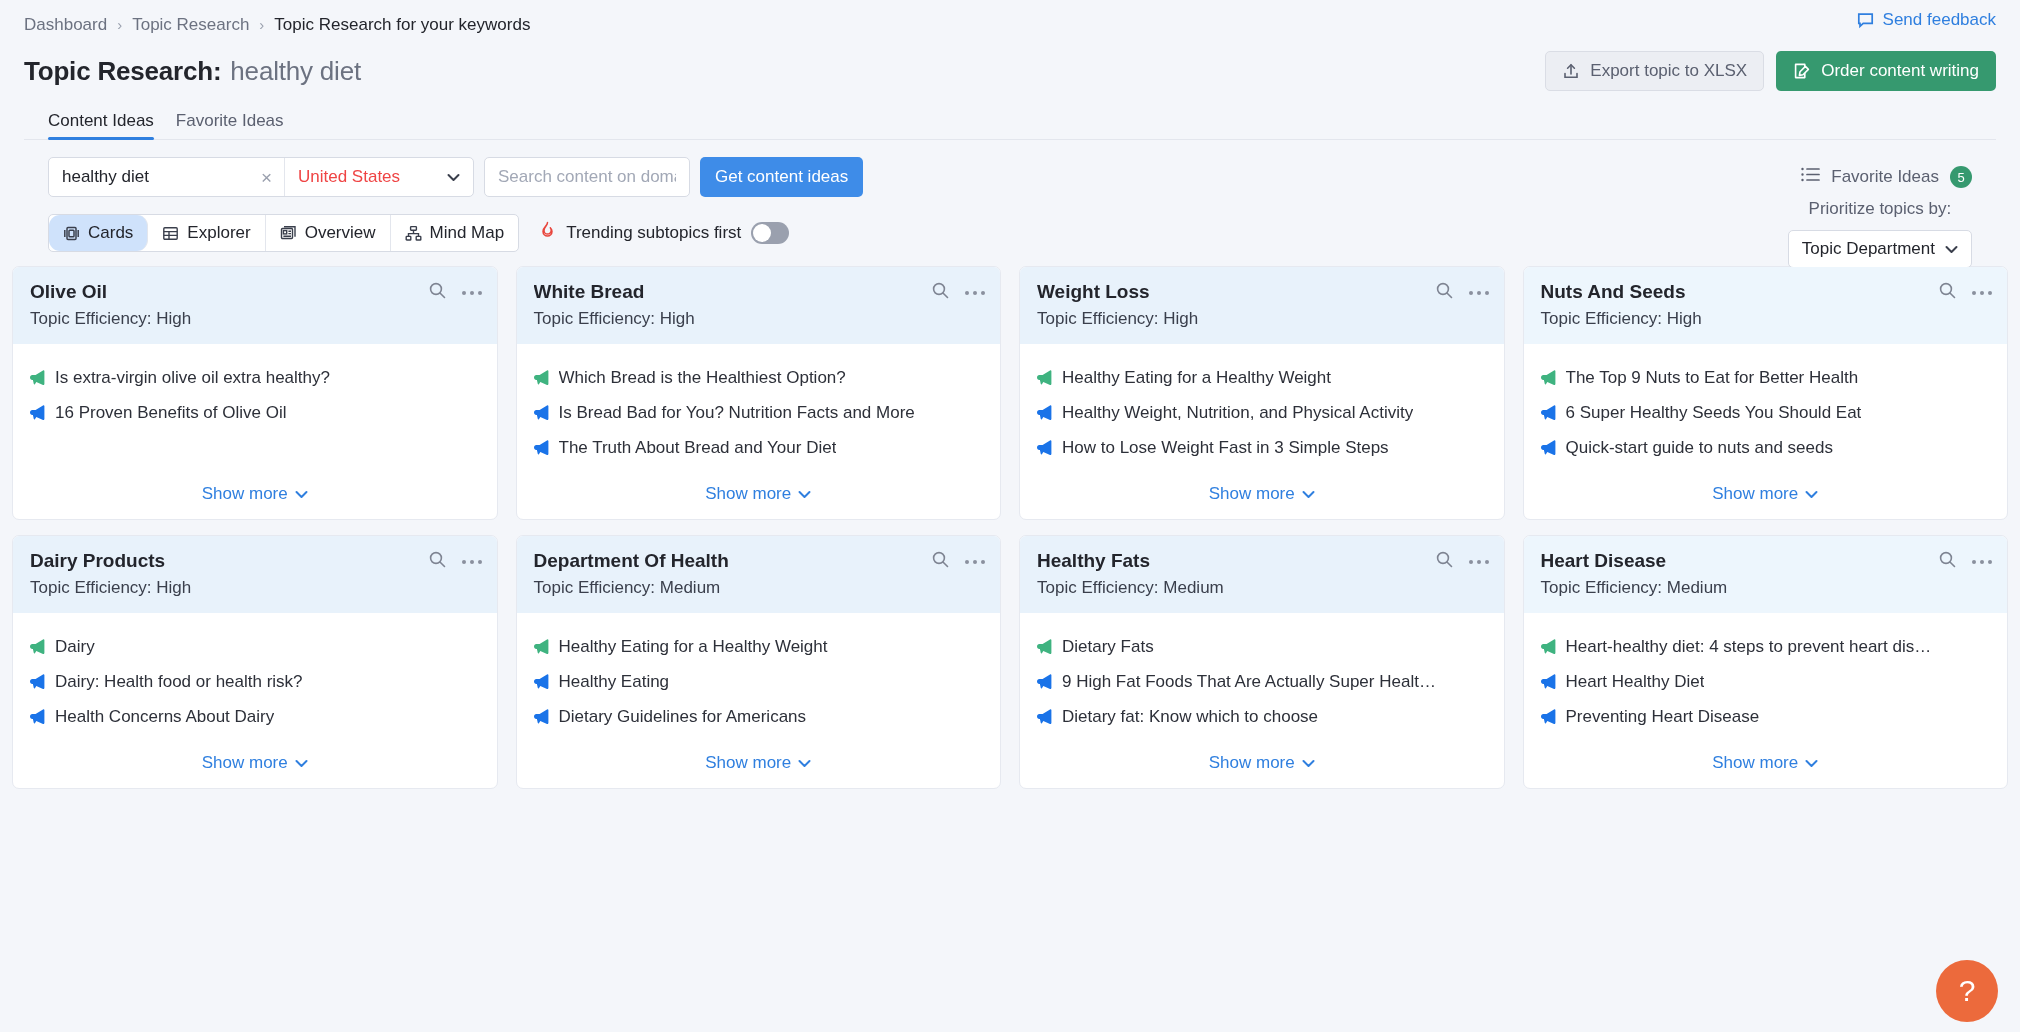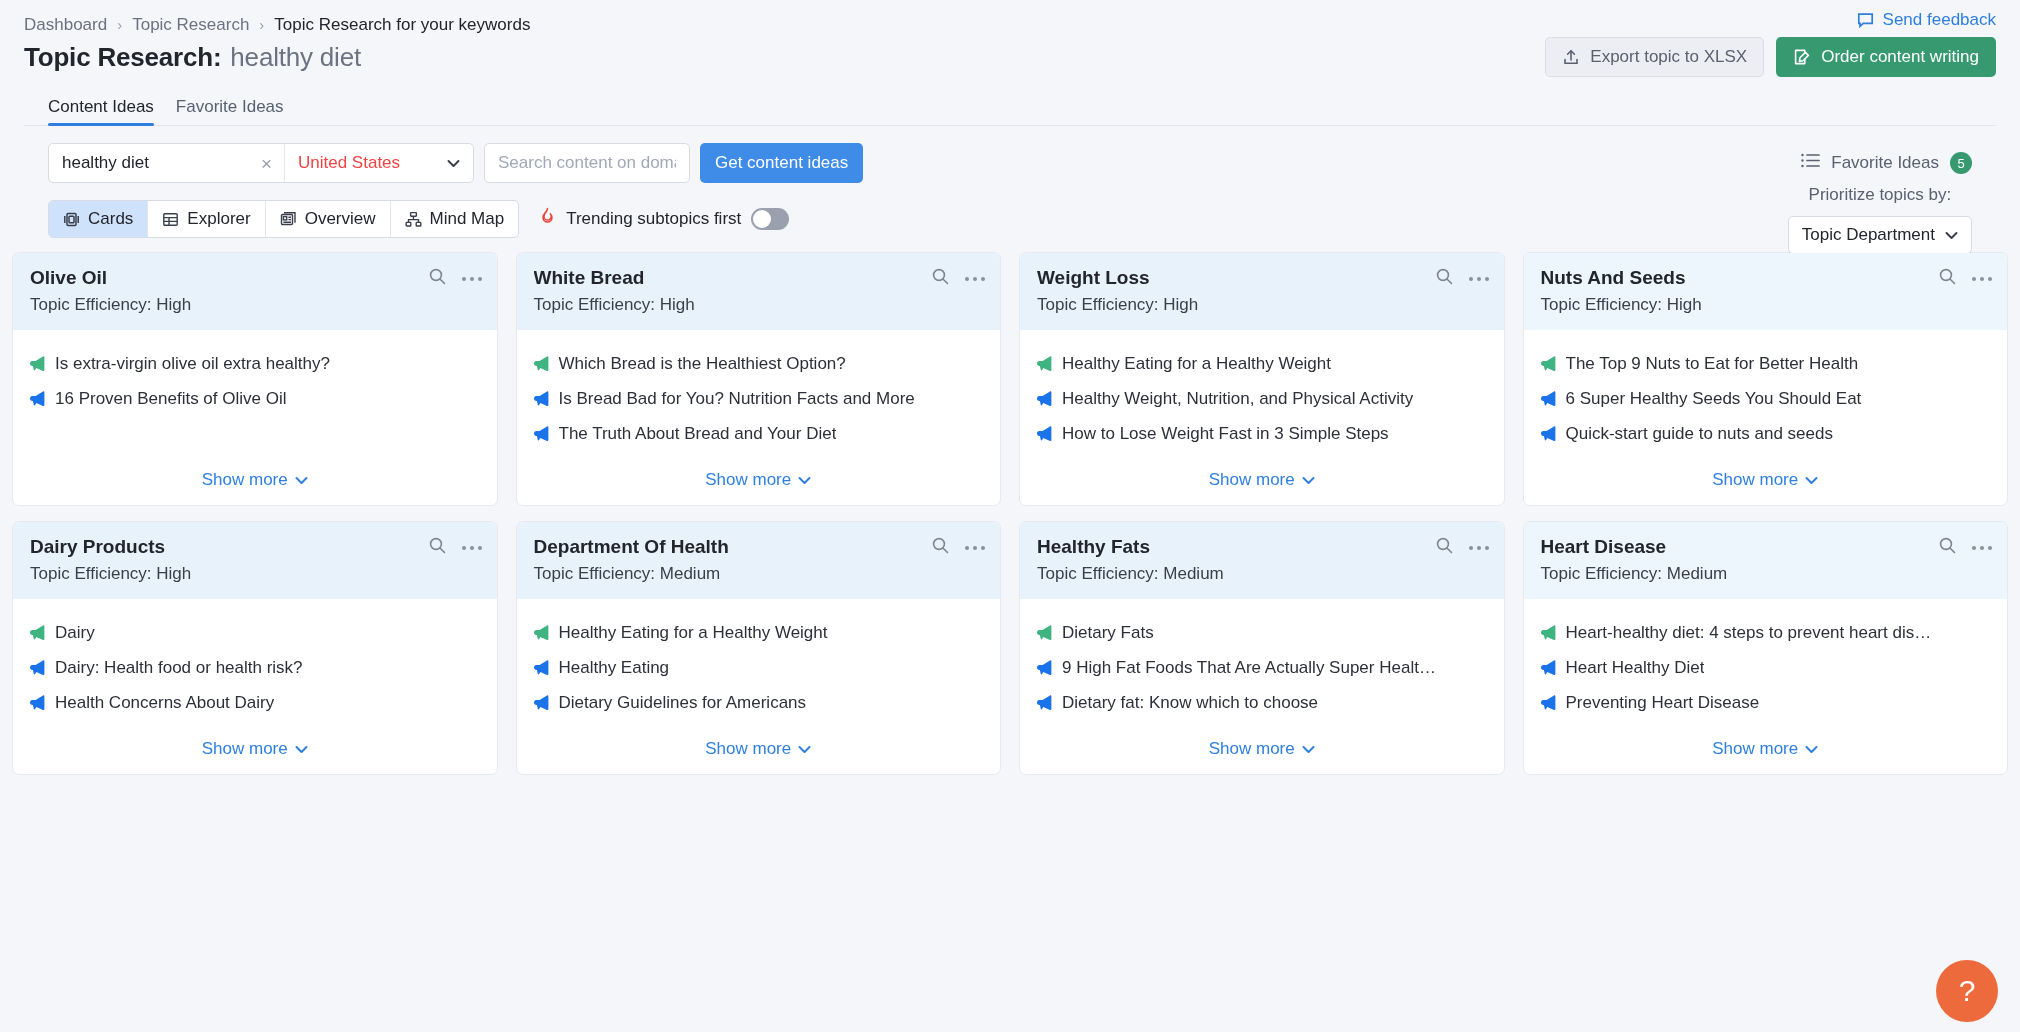--- a/index.html
+++ b/index.html
@@ -28,20 +28,21 @@
 
   .feedback {
     position: absolute; top: 10px; right: 24px;
     display: flex; align-items: center; gap: 9px;
     color: #2f7fdf; font-size: 17px; cursor: pointer;
   }
   .feedback svg { display:block; }
 
   .titlerow {
     display: flex; align-items: center;
+    margin-top: 14px;
     height: 42px;
   }
   .page-title {
     font-size: 26px; font-weight: bold; letter-spacing: -0.2px;
     white-space: nowrap;
   }
   .page-title .kw { font-weight: normal; color: #6c7281; margin-left: 9px; }
 
   .title-actions {
     margin-left: auto;
@@ -161,21 +162,21 @@
     border-radius: 5px;
     overflow: hidden;
   }
   .seg {
     display: flex; align-items: center; gap: 8px;
     padding: 0 14px;
     font-size: 17px; color: #23252c; cursor: pointer;
     border-right: 1px solid #e3e6ed;
   }
   .seg:last-child { border-right: none; }
-  .seg.active { background: #cfe2fb; }
+  .seg.active { background: #cfe2fb; border-radius: 11px; }
   .seg svg { display:block; }
 
   .trending {
     display: flex; align-items: center; gap: 10px;
     margin-left: 20px;
     font-size: 17px; color: #23252c;
   }
   .toggle {
     width: 38px; height: 22px; border-radius: 11px;
     background: #9aa0ae; position: relative; cursor: pointer;

